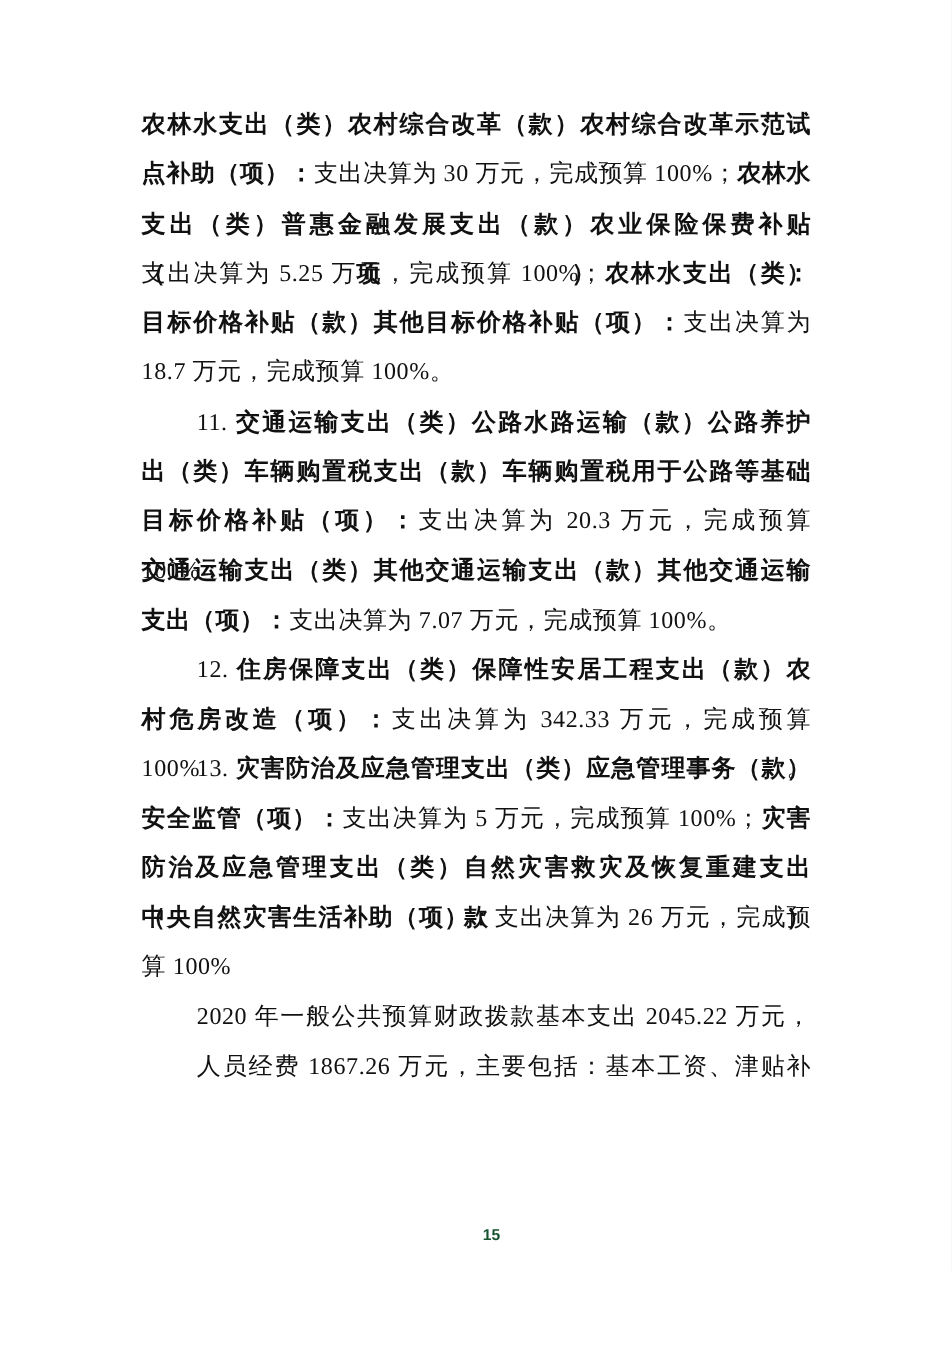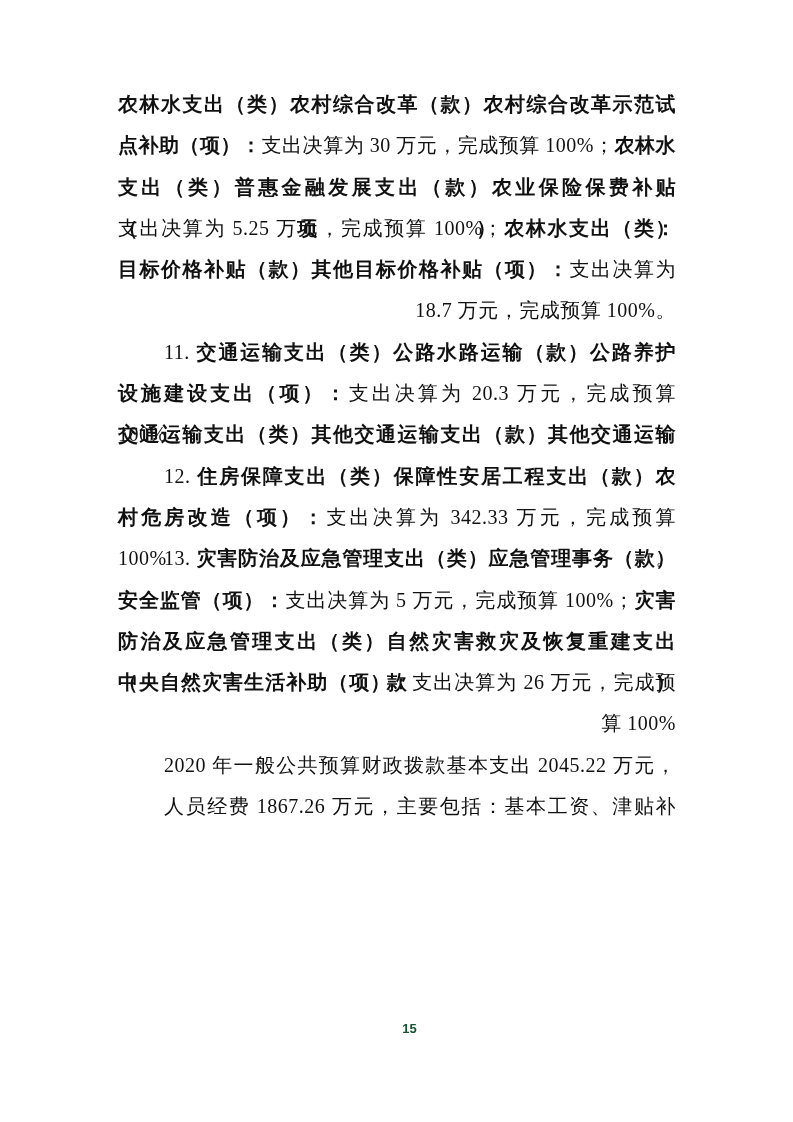--- a/index.html
+++ b/index.html
@@ -22,21 +22,21 @@
     position: absolute;
     left: 118px;
     top: 84px;
     width: 558px;
   }
   .line {
     font-size: 20px;
     line-height: 41.3px;
     height: 41.3px;
     white-space: normal;
-    text-align: right;
+    text-align: left;
     letter-spacing: 0.5px;
   }
   .line.justify {
     text-align: justify;
     text-align-last: justify;
   }
   .line.indent {
     padding-left: 46px;
   }
   .line .seg-bold {
@@ -68,22 +68,24 @@
 
 <div class="page">
   <div class="content" id="doc-lines">
       <div class="line justify"><span class="seg-bold">农林水支出（类）农村综合改革（款）农村综合改革示范试</span></div>
       <div class="line justify"><span class="seg-bold">点补助（项）：</span><span class="seg-regular">支出决算为 30 万元，完成预算 100%；</span><span class="seg-bold">农林水</span></div>
       <div class="line justify"><span class="seg-bold">支出（类）普惠金融发展支出（款）农业保险保费补贴（项）：</span></div>
       <div class="line justify"><span class="seg-regular">支出决算为 5.25 万元，完成预算 100%；</span><span class="seg-bold">农林水支出（类）</span></div>
       <div class="line justify"><span class="seg-bold">目标价格补贴（款）其他目标价格补贴（项）：</span><span class="seg-regular">支出决算为</span></div>
       <div class="line"><span class="seg-regular">18.7 万元，完成预算 100%。</span></div>
       <div class="line justify indent"><span class="seg-regular">11. </span><span class="seg-bold">交通运输支出（类）公路水路运输（款）公路养护</span></div>
-      <div class="line justify"><span class="seg-bold">设施建设支出（项）：</span><span class="seg-regular">支出决算为 20.3 万元，完成预算 100%；</span></div>
+      <div class="line justify"><span class="seg-bold">出（类）车辆购置税支出（款）车辆购置税用于公路等基础</span></div>
+      <div class="line justify"><span class="seg-bold">目标价格补贴（项）：</span><span class="seg-regular">支出决算为 20.3 万元，完成预算 100%；</span></div>
       <div class="line justify"><span class="seg-bold">交通运输支出（类）其他交通运输支出（款）其他交通运输</span></div>
+      <div class="line"><span class="seg-bold">支出（项）：</span><span class="seg-regular">支出决算为 7.07 万元，完成预算 100%。</span></div>
       <div class="line justify indent"><span class="seg-regular">12. </span><span class="seg-bold">住房保障支出（类）保障性安居工程支出（款）农</span></div>
       <div class="line justify"><span class="seg-bold">村危房改造（项）：</span><span class="seg-regular">支出决算为 342.33 万元，完成预算 100%。</span></div>
       <div class="line justify indent"><span class="seg-regular">13. </span><span class="seg-bold">灾害防治及应急管理支出（类）应急管理事务（款）</span></div>
       <div class="line justify"><span class="seg-bold">安全监管（项）：</span><span class="seg-regular">支出决算为 5 万元，完成预算 100%；</span><span class="seg-bold">灾害</span></div>
       <div class="line justify"><span class="seg-bold">防治及应急管理支出（类）自然灾害救灾及恢复重建支出（款）</span></div>
       <div class="line justify"><span class="seg-bold">中央自然灾害生活补助（项）：</span><span class="seg-regular">支出决算为 26 万元，完成预</span></div>
       <div class="line"><span class="seg-regular">算 100%</span></div>
       <div class="line justify indent"><span class="seg-regular">2020 年一般公共预算财政拨款基本支出 2045.22 万元，</span></div>
       <div class="line justify indent"><span class="seg-regular">人员经费 1867.26 万元，主要包括：基本工资、津贴补</span></div>
     </div>

